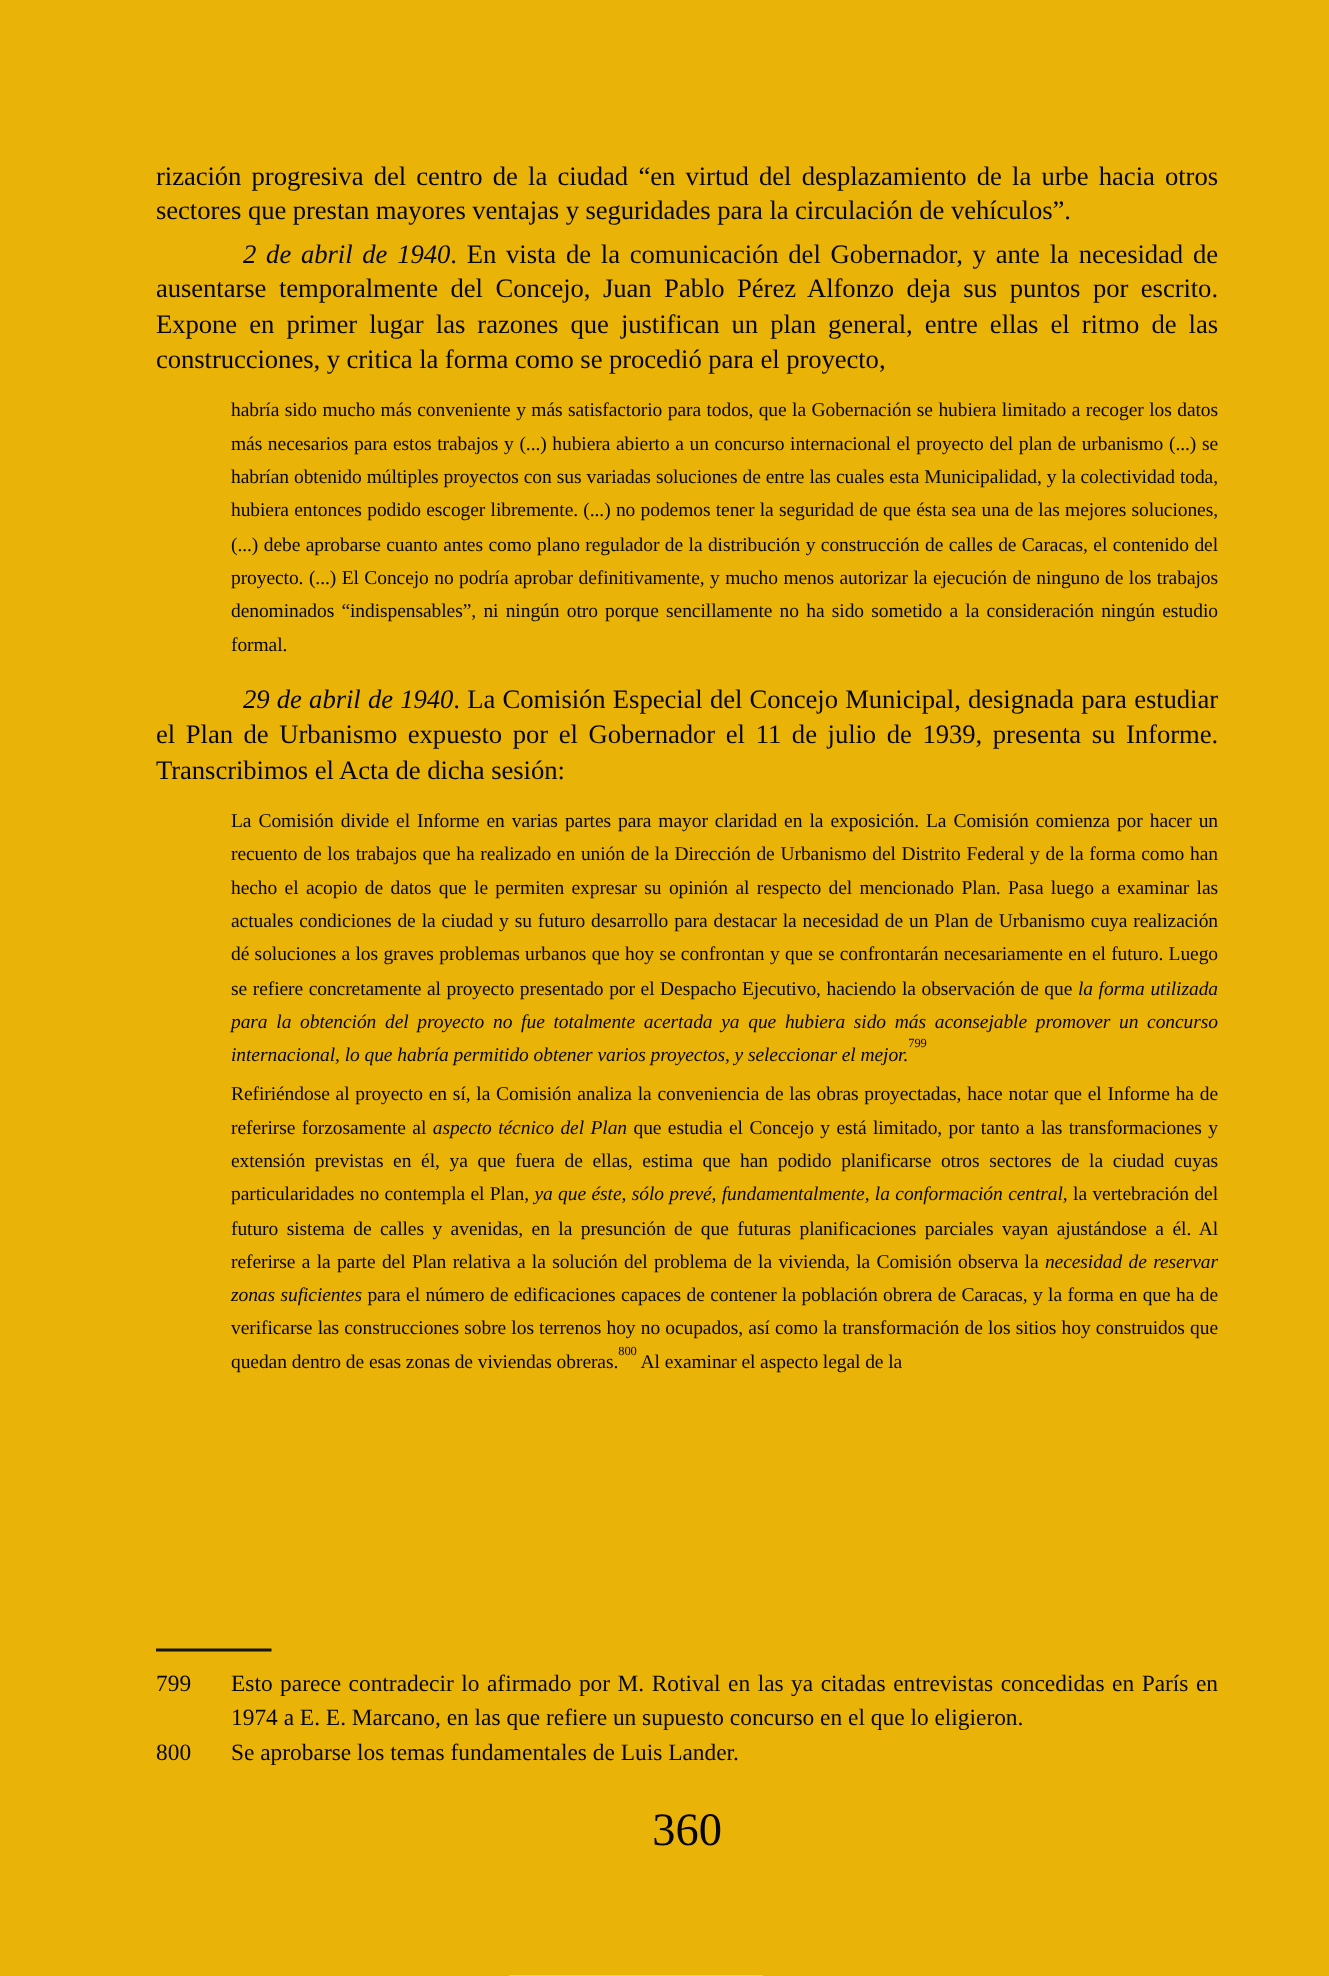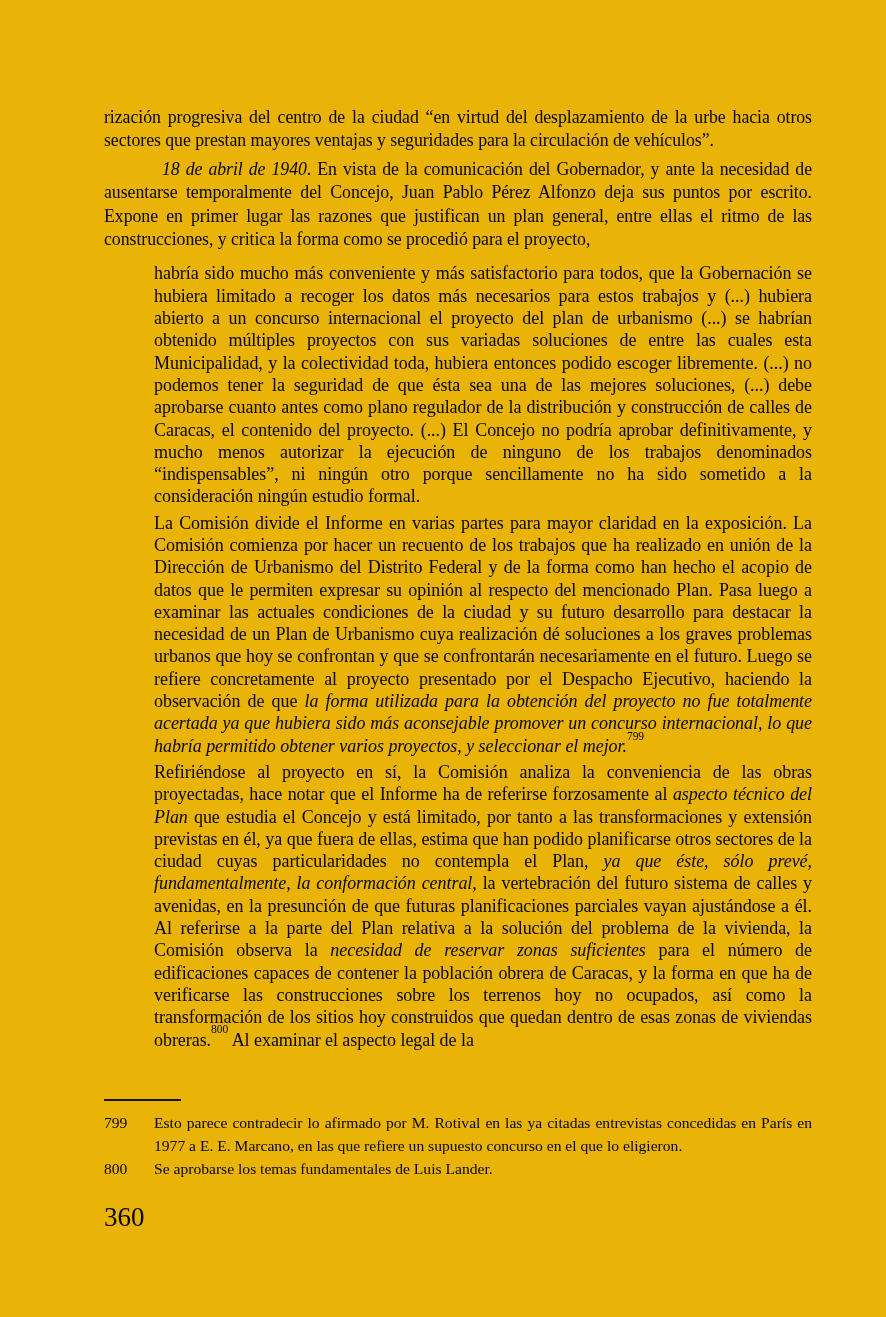--- a/index.html
+++ b/index.html
@@ -27,21 +27,21 @@
 
   p.body {
     font-size: 17.8px;
     line-height: 23.4px;
     letter-spacing: -0.05px;
   }
   p.body.indent { text-indent: 58px; margin-top: 5px; }
 
   p.quote {
     margin-left: 50px;
-    font-size: 18px;
+    font-size: 13px;
     line-height: 22.3px;
     letter-spacing: -0.05px;
   }
   p.body + p.quote { margin-top: 11px; }
   p.quote + p.body { margin-top: 14px; }
   p.quote + p.quote { margin-top: 4px; }
 
   em { font-style: italic; }
 
   sup.fnref {
@@ -68,44 +68,45 @@
   }
   .fn-item { display: flex; }
   .fn-num { width: 50px; flex: none; }
   .fn-text { flex: 1; text-align: justify; }
 
   .page-number {
     position: absolute;
     left: 104px;
     width: 708px;
     top: 1202px;
-    text-align: left;
-    font-size: 27px;
+    text-align: center;
+    font-size: 31px;
     color: #070707;
   }
 </style>
 </head>
 <body>
 
 <div class="page">
 
   <div class="text-column">
       <p class="body"><span>rización progresiva del centro de la ciudad “en virtud del desplazamiento de la urbe hacia otros sectores que prestan mayores ventajas y seguridades para la circulación de vehículos”.</span></p>
-      <p class="body indent"><em>18 de abril de 1940</em><span>. En vista de la comunicación del Gobernador, y ante la necesidad de ausentarse temporalmente del Concejo, Juan Pablo Pérez Alfonzo deja sus puntos por escrito. Expone en primer lugar las razones que justifican un plan general, entre ellas el ritmo de las construcciones, y critica la forma como se procedió para el proyecto,</span></p>
+      <p class="body indent"><em>2 de abril de 1940</em><span>. En vista de la comunicación del Gobernador, y ante la necesidad de ausentarse temporalmente del Concejo, Juan Pablo Pérez Alfonzo deja sus puntos por escrito. Expone en primer lugar las razones que justifican un plan general, entre ellas el ritmo de las construcciones, y critica la forma como se procedió para el proyecto,</span></p>
       <p class="quote"><span>habría sido mucho más conveniente y más satisfactorio para todos, que la Gobernación se hubiera limitado a recoger los datos más necesarios para estos trabajos y (...) hubiera abierto a un concurso internacional el proyecto del plan de urbanismo (...) se habrían obtenido múltiples proyectos con sus variadas soluciones de entre las cuales esta Municipalidad, y la colectividad toda, hubiera entonces podido escoger libremente. (...) no podemos tener la seguridad de que ésta sea una de las mejores soluciones, (...) debe aprobarse cuanto antes como plano regulador de la distribución y construcción de calles de Caracas, el contenido del proyecto. (...) El Concejo no podría aprobar definitivamente, y mucho menos autorizar la ejecución de ninguno de los trabajos denominados “indispensables”, ni ningún otro porque sencillamente no ha sido sometido a la consideración ningún estudio formal.</span></p>
+      <p class="body indent"><em>29 de abril de 1940</em><span>. La Comisión Especial del Concejo Municipal, designada para estudiar el Plan de Urbanismo expuesto por el Gobernador el 11 de julio de 1939, presenta su Informe. Transcribimos el Acta de dicha sesión:</span></p>
       <p class="quote"><span>La Comisión divide el Informe en varias partes para mayor claridad en la exposición. La Comisión comienza por hacer un recuento de los trabajos que ha realizado en unión de la Dirección de Urbanismo del Distrito Federal y de la forma como han hecho el acopio de datos que le permiten expresar su opinión al respecto del mencionado Plan. Pasa luego a examinar las actuales condiciones de la ciudad y su futuro desarrollo para destacar la necesidad de un Plan de Urbanismo cuya realización dé soluciones a los graves problemas urbanos que hoy se confrontan y que se confrontarán necesariamente en el futuro. Luego se refiere concretamente al proyecto presentado por el Despacho Ejecutivo, haciendo la observación de que </span><em>la forma utilizada para la obtención del proyecto no fue totalmente acertada ya que hubiera sido más aconsejable promover un concurso internacional, lo que habría permitido obtener varios proyectos, y seleccionar el mejor.</em><sup class="fnref">799</sup></p>
       <p class="quote"><span>Refiriéndose al proyecto en sí, la Comisión analiza la conveniencia de las obras proyectadas, hace notar que el Informe ha de referirse forzosamente al </span><em>aspecto técnico del Plan</em><span> que estudia el Concejo y está limitado, por tanto a las transformaciones y extensión previstas en él, ya que fuera de ellas, estima que han podido planificarse otros sectores de la ciudad cuyas particularidades no contempla el Plan, </span><em>ya que éste, sólo prevé, fundamentalmente, la conformación central,</em><span> la vertebración del futuro sistema de calles y avenidas, en la presunción de que futuras planificaciones parciales vayan ajustándose a él. Al referirse a la parte del Plan relativa a la solución del problema de la vivienda, la Comisión observa la </span><em>necesidad de reservar zonas suficientes</em><span> para el número de edificaciones capaces de contener la población obrera de Caracas, y la forma en que ha de verificarse las construcciones sobre los terrenos hoy no ocupados, así como la transformación de los sitios hoy construidos que quedan dentro de esas zonas de viviendas obreras.</span><sup class="fnref">800</sup><span> Al examinar el aspecto legal de la</span></p>
     </div>
 
   <div class="footnotes">
     <div class="fn-rule"></div>
     <div>
         <div class="fn-item">
           <div class="fn-num">799</div>
-          <div class="fn-text">Esto parece contradecir lo afirmado por M. Rotival en las ya citadas entrevistas concedidas en París en 1977 a E. E. Marcano, en las que refiere un supuesto concurso en el que lo eligieron.</div>
+          <div class="fn-text">Esto parece contradecir lo afirmado por M. Rotival en las ya citadas entrevistas concedidas en París en 1974 a E. E. Marcano, en las que refiere un supuesto concurso en el que lo eligieron.</div>
         </div>
         <div class="fn-item">
           <div class="fn-num">800</div>
           <div class="fn-text">Se aprobarse los temas fundamentales de Luis Lander.</div>
         </div>
       </div>
   </div>
 
   <div class="page-number">360</div>
 

